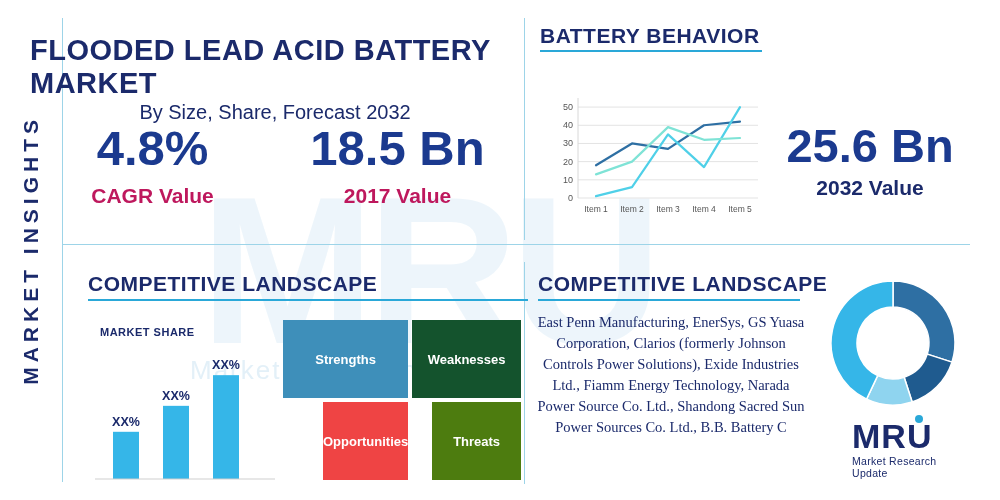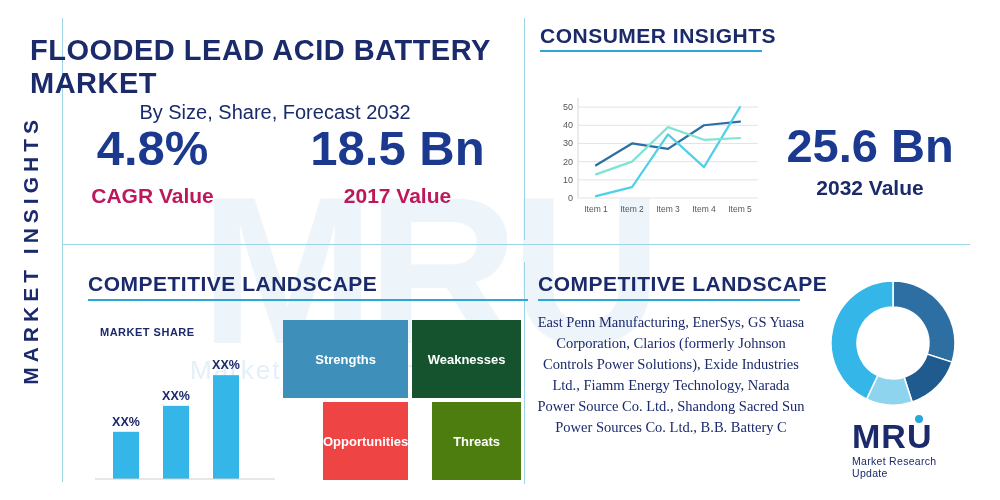--- a/index.html
+++ b/index.html
@@ -308,21 +308,21 @@
     <div class="kpi">
       <div class="val">4.8%</div>
       <div class="lab">CAGR Value</div>
     </div>
     <div class="kpi">
       <div class="val">18.5 Bn</div>
       <div class="lab">2017 Value</div>
     </div>
   </div>
 
-  <div class="cb-title">CONSUMER INSIGHTS</div>
+  <div class="cb-title">BATTERY BEHAVIOR</div>
   <div class="cb-underline"></div>
   <div class="mg-val">25.6 Bn</div>
   <div class="mg-lab">2032 Value</div>
 
   <svg class="linechart" viewBox="0 0 212 128">
     <g id="lc-grid">
         <line x1="30" y1="106" x2="210" y2="106" stroke="#e3e3e3" stroke-width="1"></line>
         <line x1="30" y1="87.81818181818181" x2="210" y2="87.81818181818181" stroke="#e3e3e3" stroke-width="1"></line>
         <line x1="30" y1="69.63636363636363" x2="210" y2="69.63636363636363" stroke="#e3e3e3" stroke-width="1"></line>
         <line x1="30" y1="51.45454545454546" x2="210" y2="51.45454545454546" stroke="#e3e3e3" stroke-width="1"></line>

